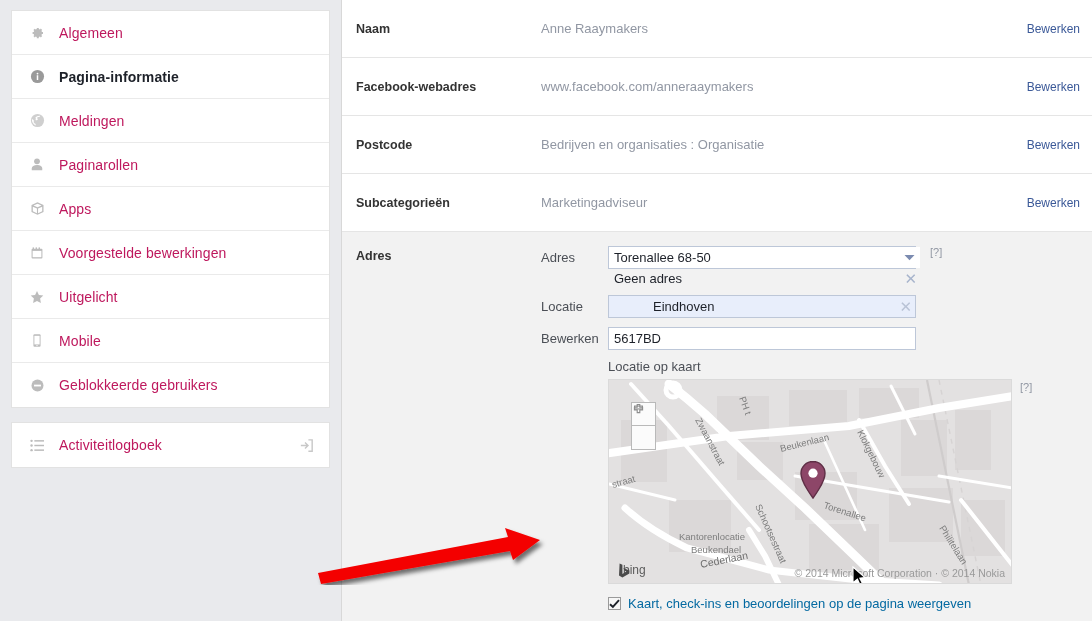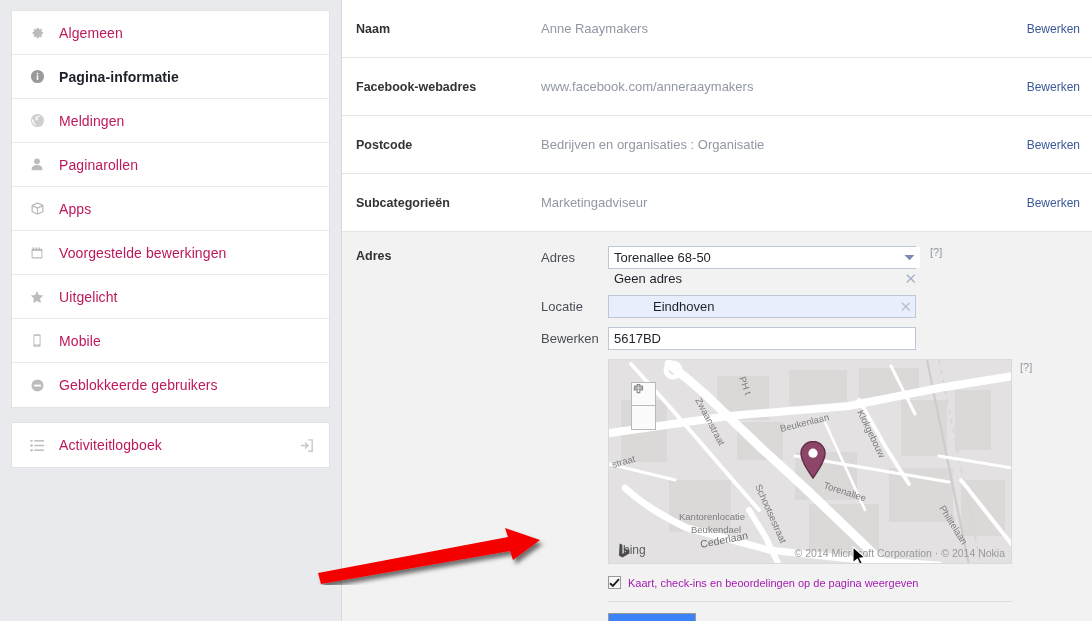--- a/index.html
+++ b/index.html
@@ -135,21 +135,21 @@
 
   
   .cb-row { display:flex; align-items:center; margin:12px 0 0 0; }
   .cb {
     width:13px; height:13px; flex:0 0 13px;
     border:1px solid #9a9a9a; background:#f6f6f6;
     margin-right:7px;
     display:flex; align-items:center; justify-content:center;
     cursor:pointer;
   }
-  .cb-label { font-size:11px; color:#a21caf; cursor:pointer; }
+  .cb-label { font-size:13px; color:#0369a1; cursor:pointer; }
   .divider { height:1px; background:#dcdcdc; width:404px; margin:12px 0 11px 0; }
   .btn-row { display:flex; align-items:center; }
   .btn {
     font-family:"Liberation Sans", sans-serif;
     font-size:13px; font-weight:bold;
     height:25px; padding:0 11px;
     border:1px solid transparent;
     cursor:pointer;
   }
   .btn-primary { background:#9dafd2; color:#fff; border-color:#90a3c8; margin-right:7px; }
@@ -340,20 +340,21 @@
         </div>
 
         <div class="field-row">
           <div class="field-lab">Bewerken</div>
           <div class="field-wrap">
             <input class="txt" type="text" style="padding-right: 6px;" value="5617BD">
           </div>
         </div>
 
         <div style="margin-left:67px;">
+          <div class="map-head">Locatie op kaart</div>
 
           <div class="map-outer">
             <span class="map-help">[?]</span>
 
             <div class="map">
               <svg width="404" height="205" viewBox="0 0 404 205">
                 <rect width="404" height="205" fill="#e3e1e1"></rect>
 
                 <g fill="#dbd8d8">
                   <rect x="108" y="16" width="52" height="44"></rect>

